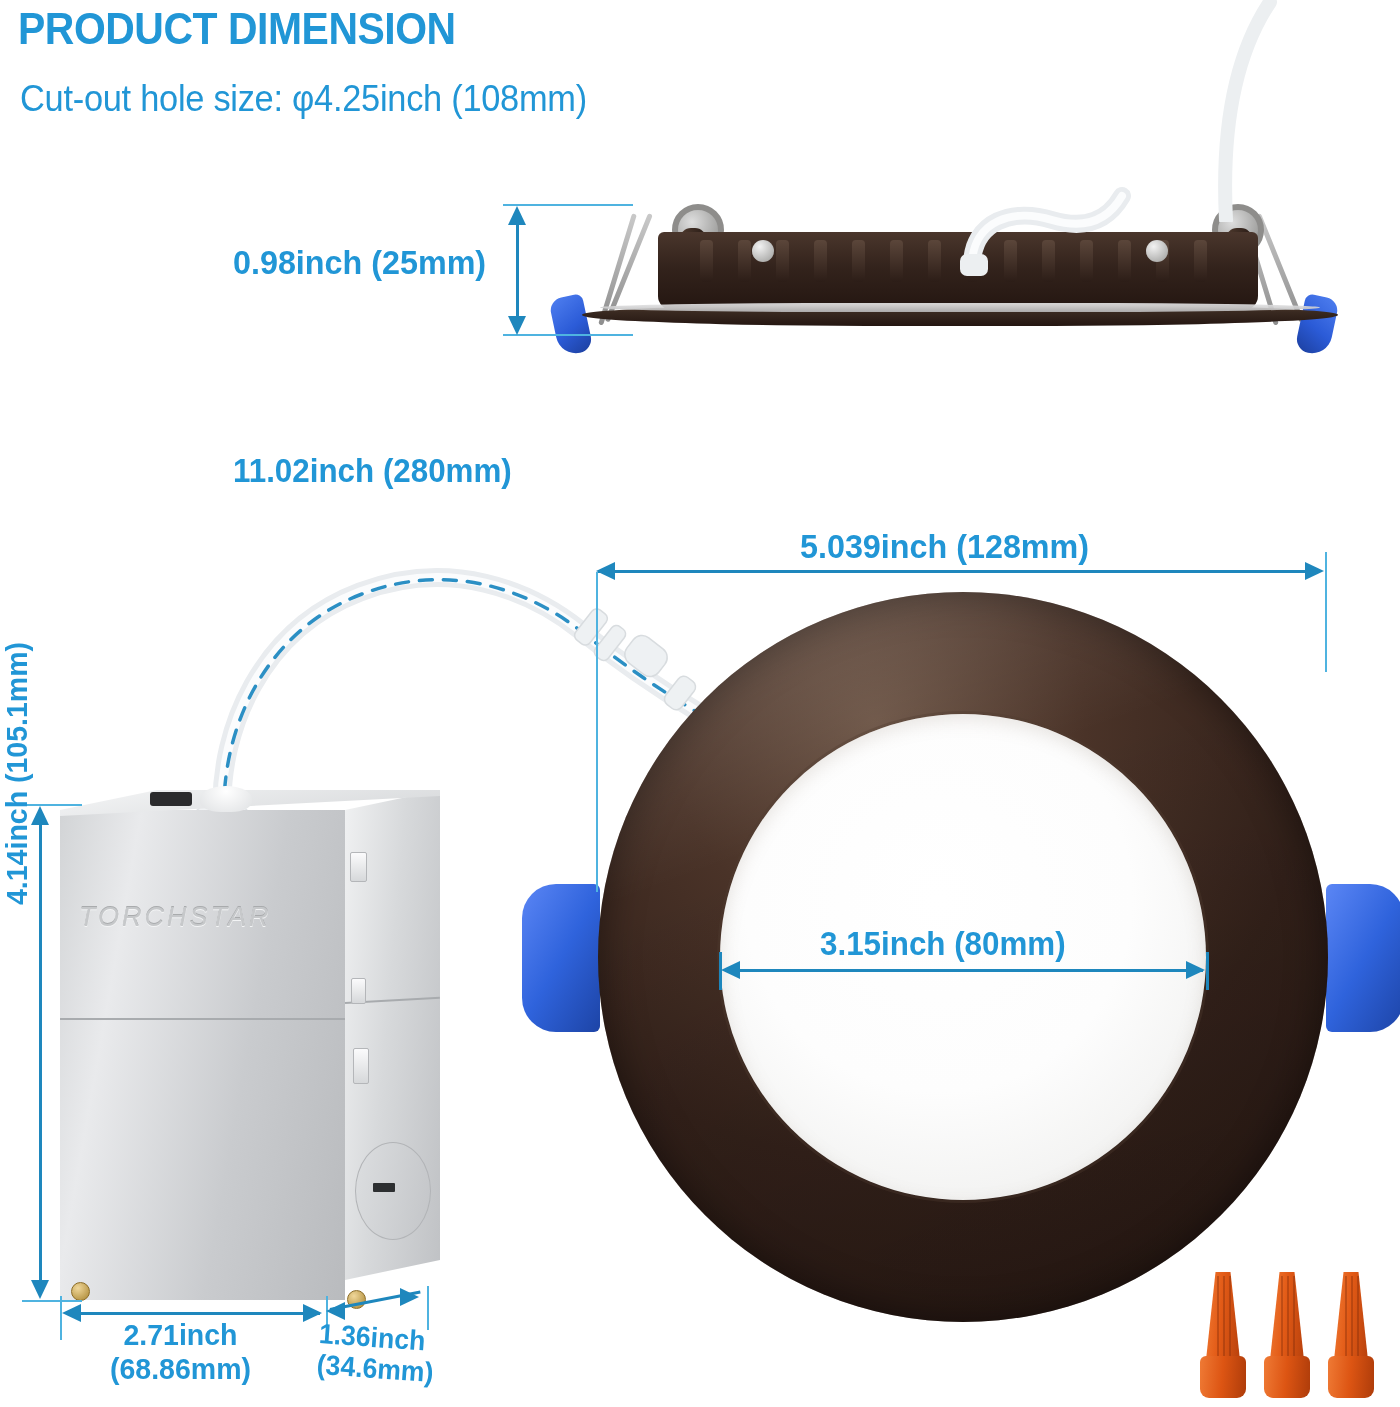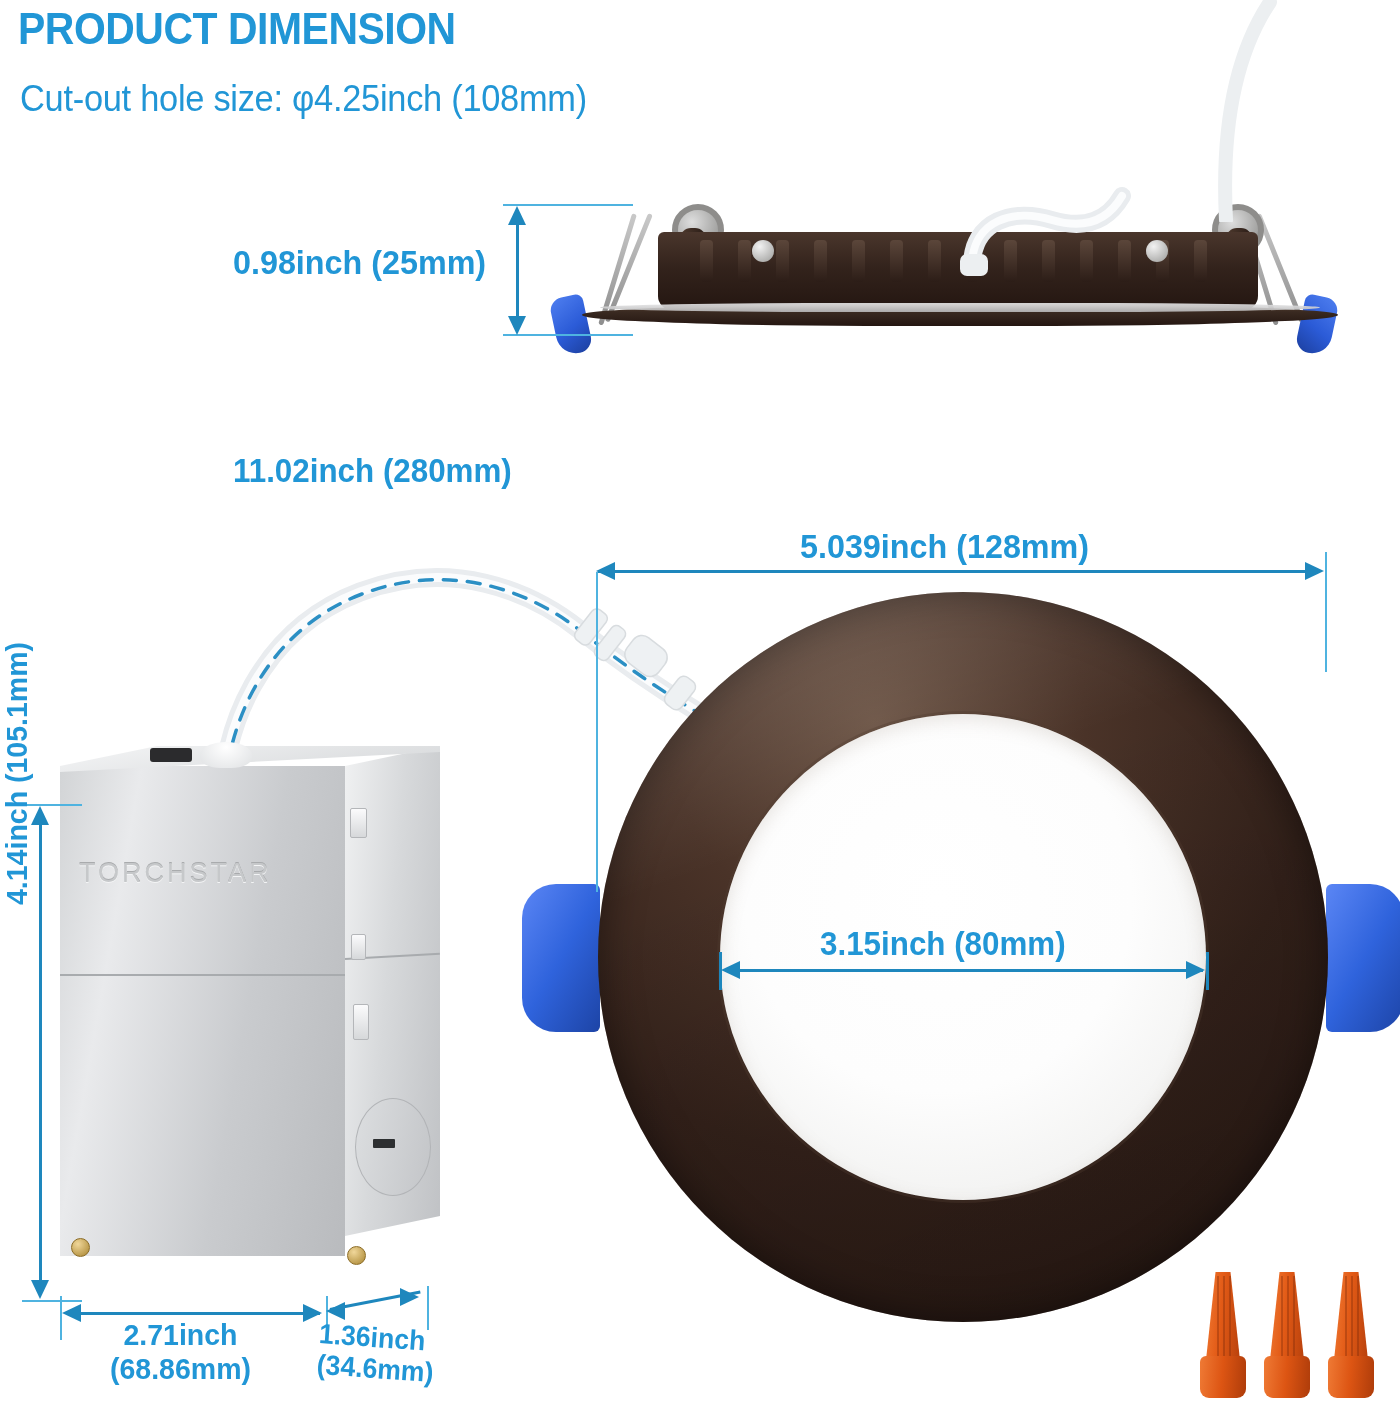--- a/index.html
+++ b/index.html
@@ -93,21 +93,21 @@
   }
   .sv-screw{
     position:absolute;width:22px;height:22px;border-radius:50%;
     background:radial-gradient(circle at 35% 30%,#f2f2f2,#9a9a98);
   }
 
   
   #cable-svg{ left:150px; top:480px; width:620px; height:360px; }
 
   
-  #jbox{ left:55px; top:746px; width:400px; height:532px; }
+  #jbox{ left:55px; top:790px; width:400px; height:532px;font-style:italic; }
   .jb-front{
     position:absolute;left:5px;top:20px;width:285px;height:490px;
     background:linear-gradient(100deg,#d2d4d6 0%,#e9eaec 22%,#c9cbce 62%,#b9bbbe 100%);
   }
   .jb-side{
     position:absolute;left:290px;top:0px;width:95px;height:490px;
     background:linear-gradient(95deg,#f0f1f2 0%,#d7d9db 45%,#c0c2c5 100%);
     clip-path:polygon(0 20px,100% 0,100% 470px,0 100%);
   }
   .jb-top{

